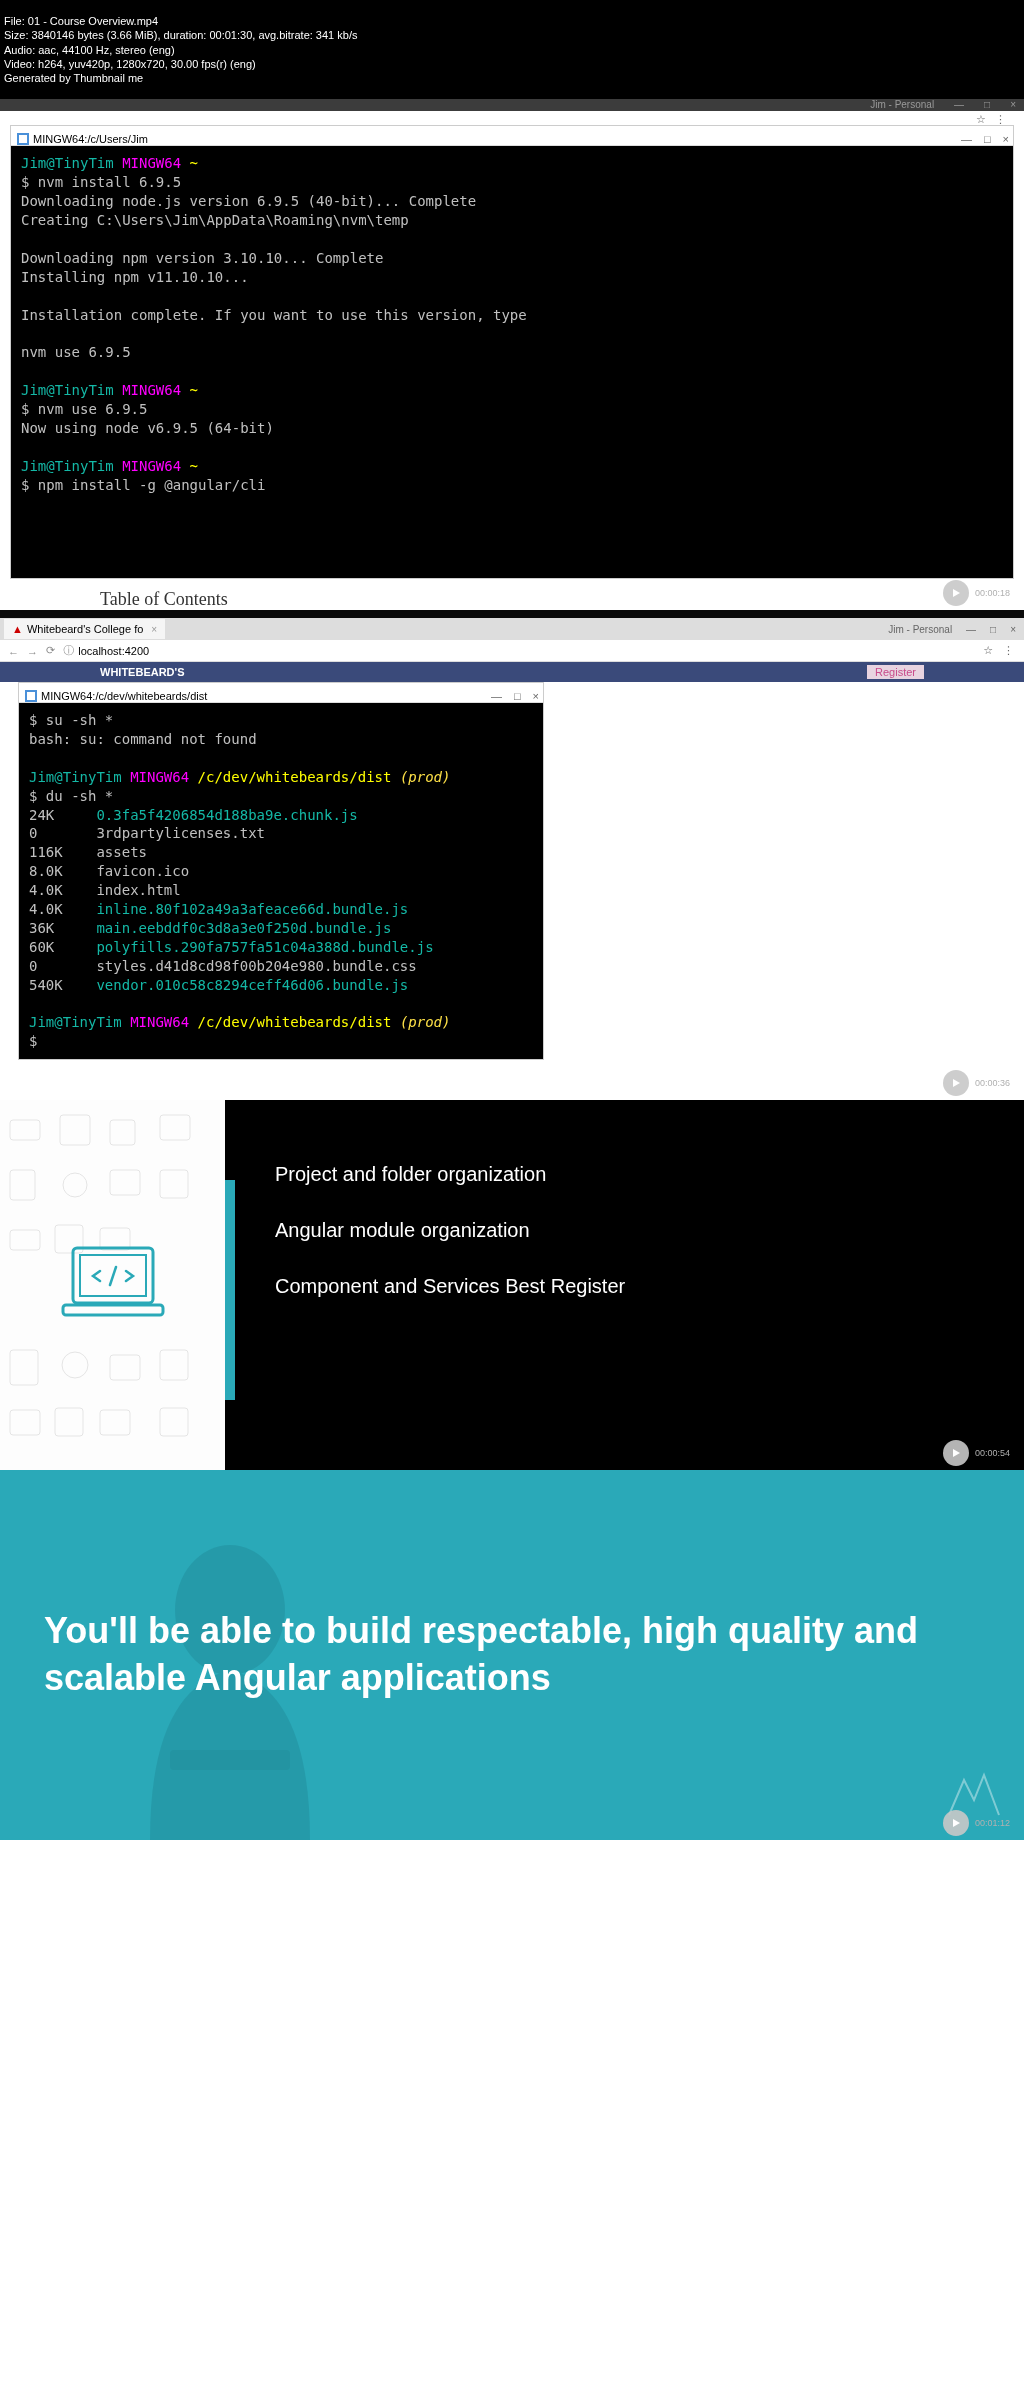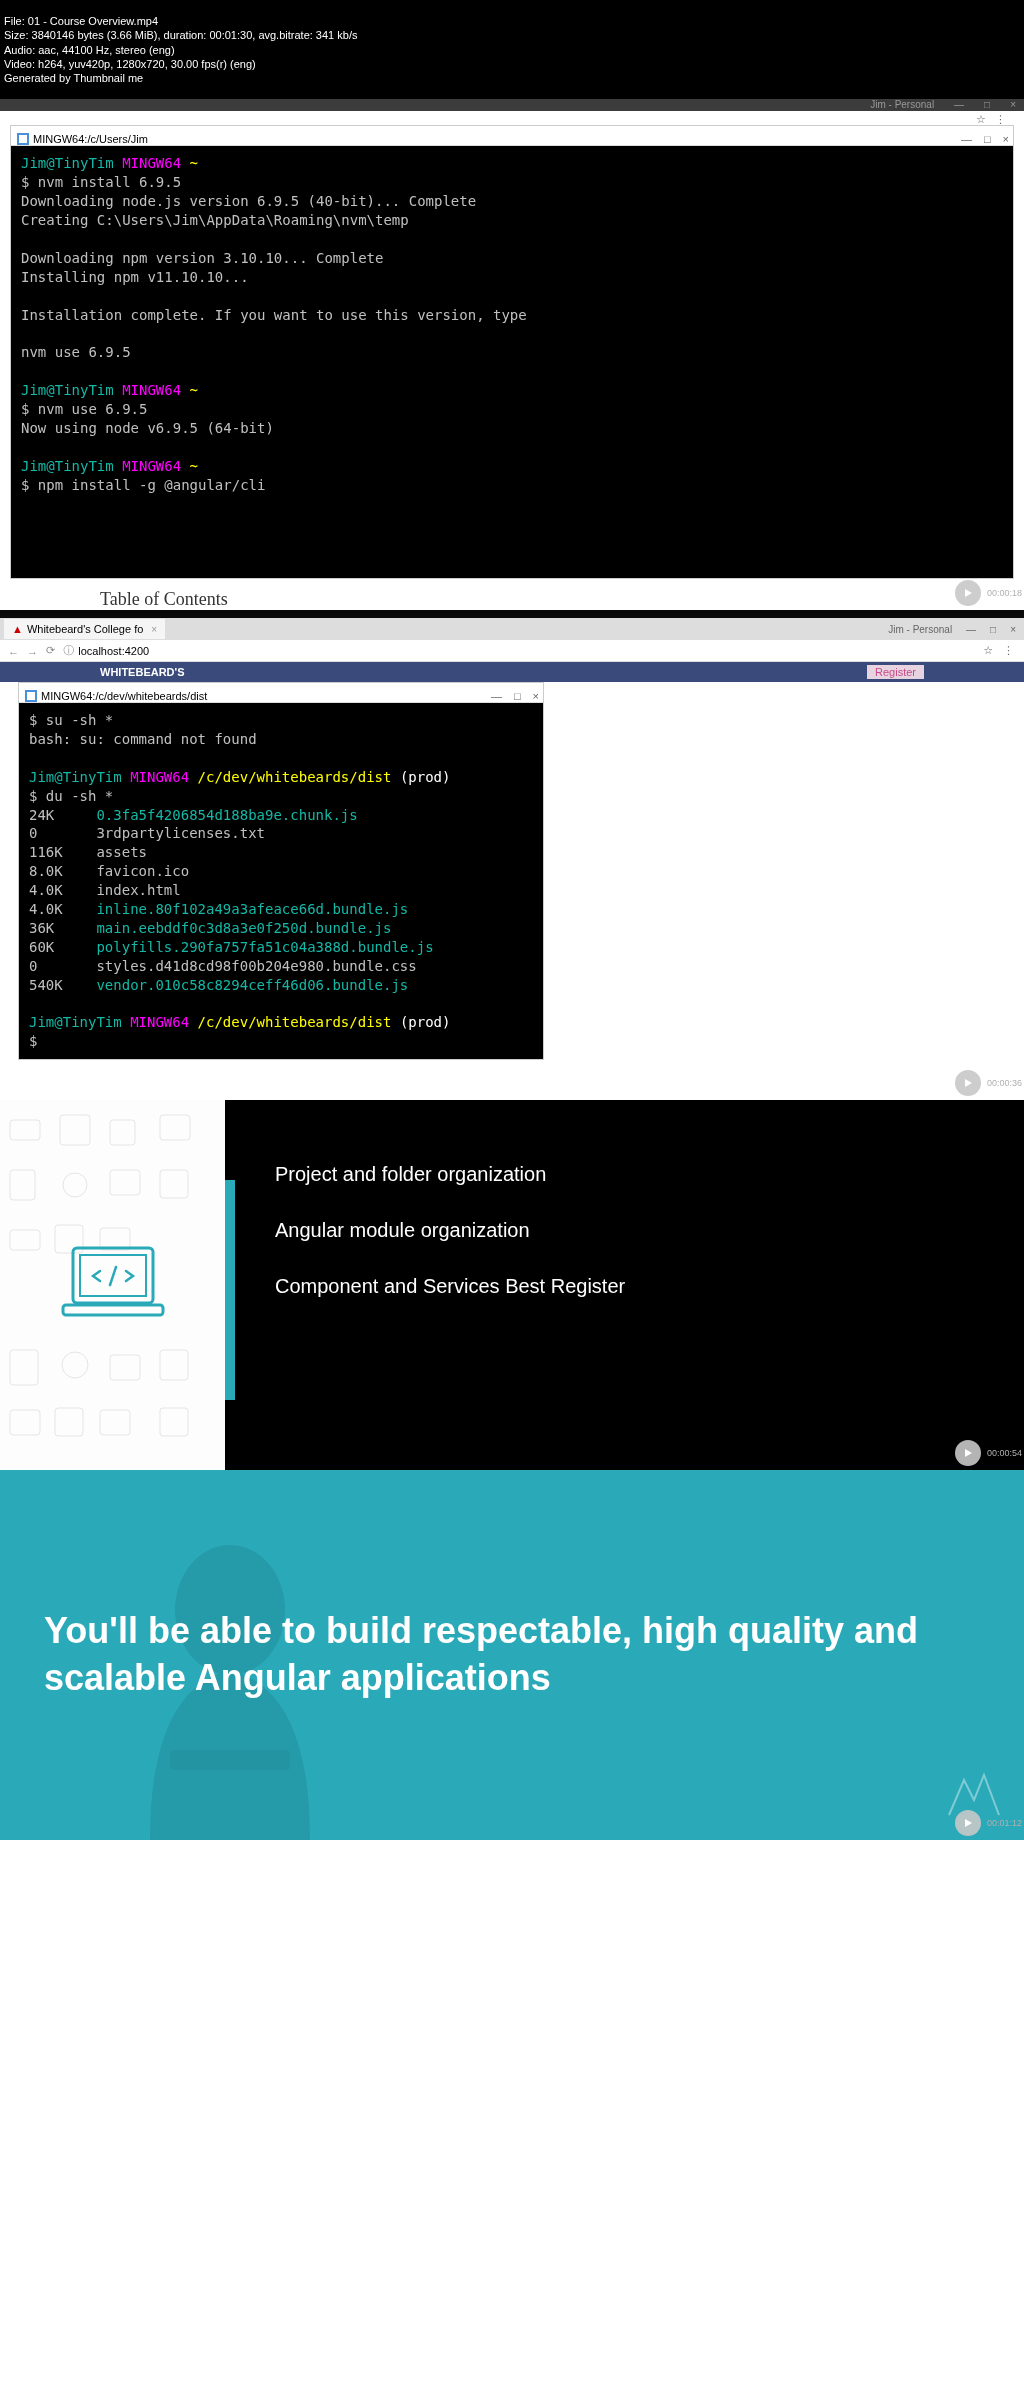--- a/index.html
+++ b/index.html
@@ -65,27 +65,27 @@
 .terminal-body {
   background: #000;
   padding: 8px 10px;
   font-family: 'Consolas', monospace;
   font-size: 14px;
   line-height: 1.35;
 }
 .term-green { color: #14b8a6; margin-top: 32px; }
 .term-magenta { color: #ff00ff; }
 .term-yellow { color: #ffff00; }
-.term-cyan { color: #ffffff; }
+.term-cyan { color: #fde047; font-style: italic; }
 .term-white { color: #c0c0c0; }
 
 
 .video-overlay {
   position: absolute;
-  right: 2px;
+  right: 14px;
   bottom: 4px;
   display: flex;
   align-items: center;
   gap: 6px;
 }
 .play-button {
   width: 26px;
   height: 26px;
   border-radius: 50%;
   background: rgba(200,200,200,0.9);

